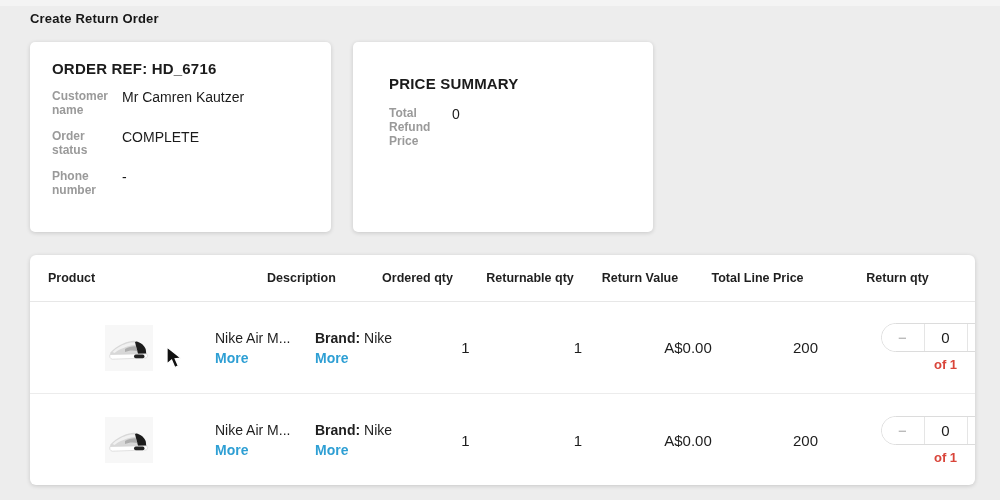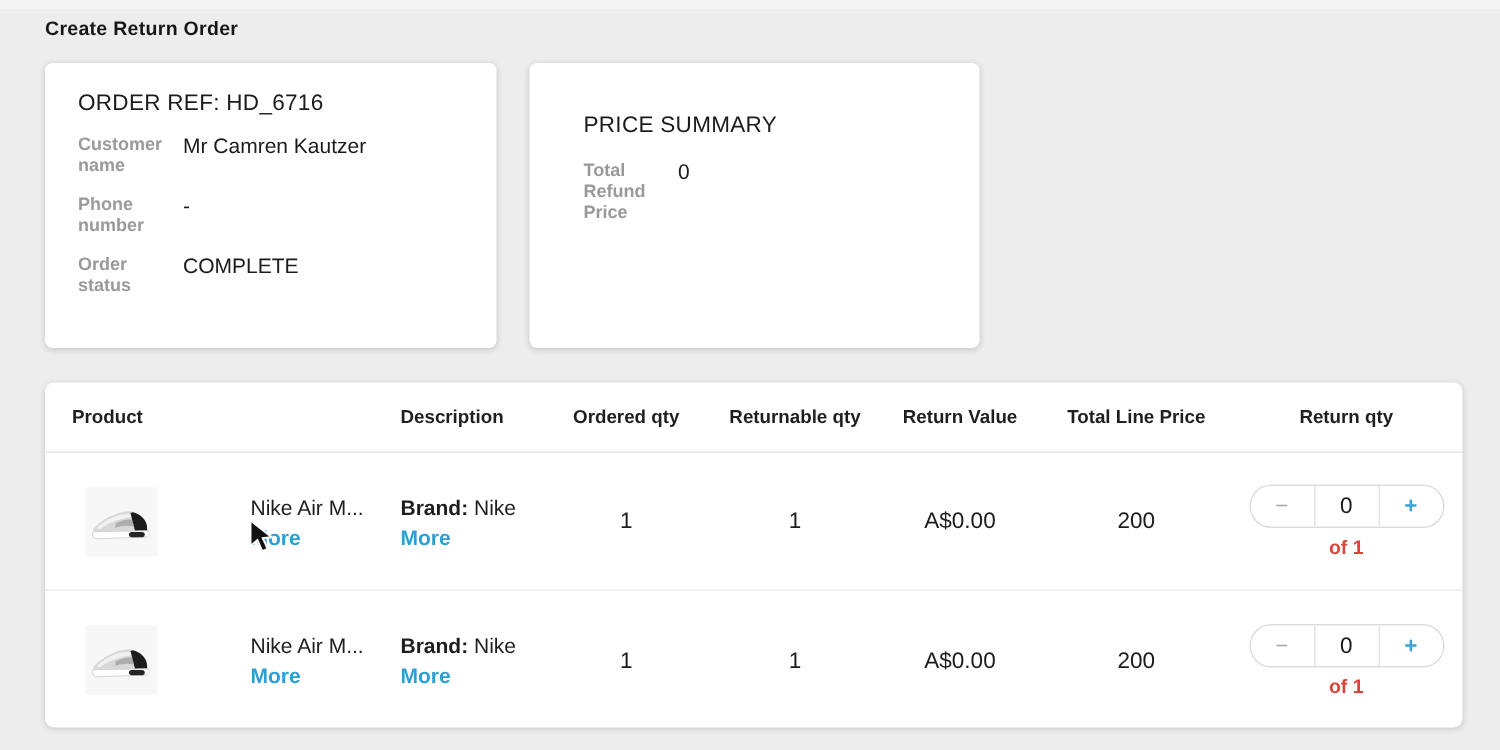--- a/index.html
+++ b/index.html
@@ -18,42 +18,42 @@
     font-size:13px; font-weight:bold; color:#171717; letter-spacing:.2px;
   }
 
   .card {
     position:absolute; background:#ffffff; border-radius:5px;
     box-shadow:0 1px 4px rgba(0,0,0,0.16);
   }
   .card.order-ref { left:30px; top:42px; width:301px; height:190px; padding:18px 22px; }
   .card.price-summary { left:353px; top:42px; width:300px; height:190px; padding:33px 36px; }
 
-  .card-title { font-size:15px; font-weight:normal; color:#1b1b1b; letter-spacing:.2px; }
+  .card-title { font-size:15px; font-weight:bold; color:#1b1b1b; letter-spacing:.2px; }
 
   .field-row { display:flex; margin-top:13px; }
   .field-label { width:70px; font-size:12px; line-height:14px; color:#9a9a9a; flex:none;font-weight:bold; }
   .field-value { font-size:14px; color:#1b1b1b; padding-top:0px; }
   .order-ref .field-row { margin-top:12px; }
   .order-ref .field-label { margin-right:0; }
   .order-ref .field-value { margin-left:0px; }
   .price-summary .field-row { margin-top:14px; }
   .price-summary .field-label { width:48px; margin-right:15px; }
 
   .table-panel {
     position:absolute; left:30px; top:255px; width:945px; height:230px;
     background:#fff; border-radius:6px; box-shadow:0 1px 4px rgba(0,0,0,0.16);
     overflow:hidden;
   }
   .tgrid { display:grid; grid-template-columns:137px 100px 93px 115px 110px 110px 125px 155px; align-items:center; }
   .thead { height:47px; border-bottom:1px solid #e7e7e7; }
   .th { font-size:12.5px; font-weight:bold; color:#1f1f1f; }
   .th.product { grid-column:1 / 3; padding-left:18px; }
   .th.center, .cell.center { text-align:center; justify-self:stretch; }
-  .trow { height:92px; }
+  .trow { height:92px;padding-left:48px; }
   .trow.first { border-bottom:1px solid #ececec; }
   .cell { font-size:15px; color:#1d1d1d; }
 
   .img-cell { padding-left:27px; }
   .product-img { width:48px; height:46px; background:#f7f7f7; display:block; }
 
   .name-cell { font-size:14px; }
   .more-link { color:#2e9fd4; font-weight:bold; font-size:14px; margin-top:4px; cursor:pointer; display:inline-block; }
   .desc-cell { font-size:14px; }
   .desc-brand b { font-weight:bold; }
@@ -82,26 +82,26 @@
 
 <h1 class="page-title">Create Return Order</h1>
 
 <div class="card order-ref">
   <div class="card-title">ORDER REF: HD_6716</div>
   <div class="field-row">
     <div class="field-label">Customer name</div>
     <div class="field-value">Mr Camren Kautzer</div>
   </div>
   <div class="field-row">
+    <div class="field-label">Order status</div>
+    <div class="field-value">COMPLETE</div>
+  </div>
+  <div class="field-row">
     <div class="field-label">Phone number</div>
     <div class="field-value">-</div>
-  </div>
-  <div class="field-row">
-    <div class="field-label">Order status</div>
-    <div class="field-value">COMPLETE</div>
   </div>
 </div>
 
 <div class="card price-summary">
   <div class="card-title">PRICE SUMMARY</div>
   <div class="field-row">
     <div class="field-label">Total Refund Price</div>
     <div class="field-value">0</div>
   </div>
 </div>

